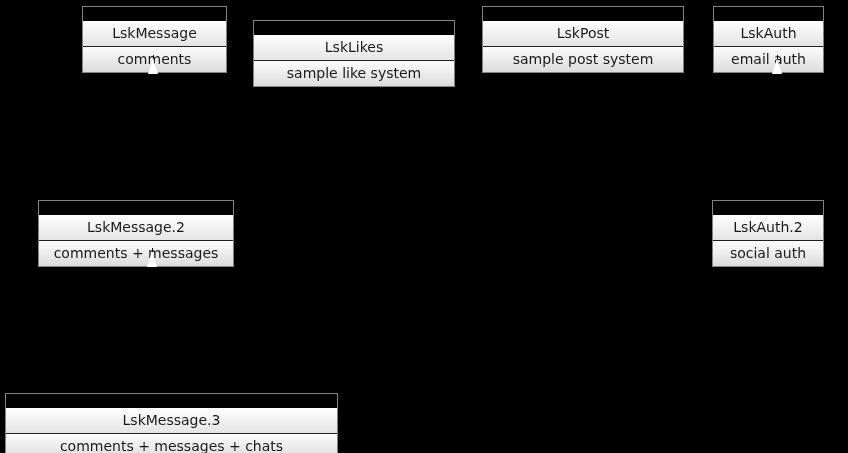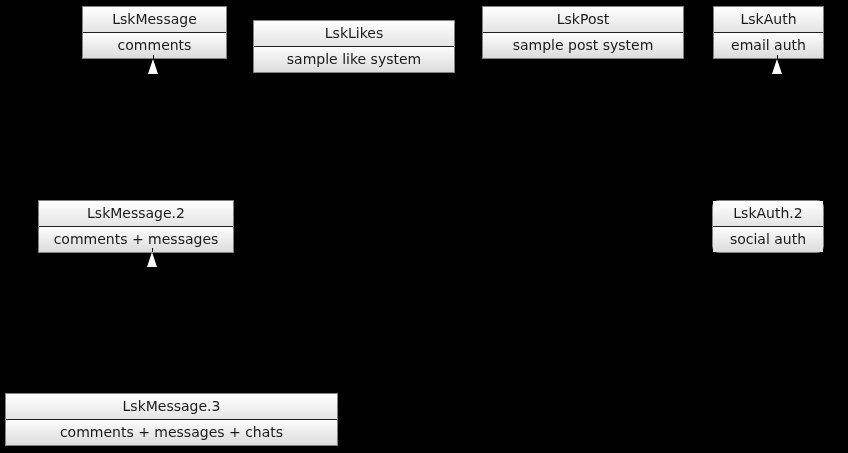--- a/index.html
+++ b/index.html
@@ -23,20 +23,21 @@
     color: #1a1a1a;
     text-align: center;
     white-space: nowrap;
   }
   .node-title {
     height: 25px;
     line-height: 25px;
     background: linear-gradient(#ffffff, #e4e4e4);
     border-bottom: 1px solid #1f1f1f;
     overflow: hidden;
+    margin-top: 14px;
   }
   .node-subtitle {
     height: 25px;
     line-height: 25px;
     background: linear-gradient(#fcfcfc, #dcdcdc);
     overflow: hidden;
   }
   .arrowhead {
     position: absolute;
     width: 0;
@@ -75,21 +76,21 @@
   <div class="node" style="left:713px; top:6px; width:111px;">
     <div class="node-title">LskAuth</div>
     <div class="node-subtitle">email auth</div>
   </div>
 
   <div class="node" style="left:38px; top:200px; width:196px;">
     <div class="node-title">LskMessage.2</div>
     <div class="node-subtitle">comments + messages</div>
   </div>
 
-  <div class="node" style="left:712px; top:200px; width:112px;border-radius:7px;">
+  <div class="node" style="left:712px; top:200px; width:112px;">
     <div class="node-title">LskAuth.2</div>
     <div class="node-subtitle">social auth</div>
   </div>
 
   <div class="node" style="left:5px; top:393px; width:333px;">
     <div class="node-title">LskMessage.3</div>
     <div class="node-subtitle">comments + messages + chats</div>
   </div>
 
   <div class="edge-tick" style="left:153px; top:55px;"></div>

